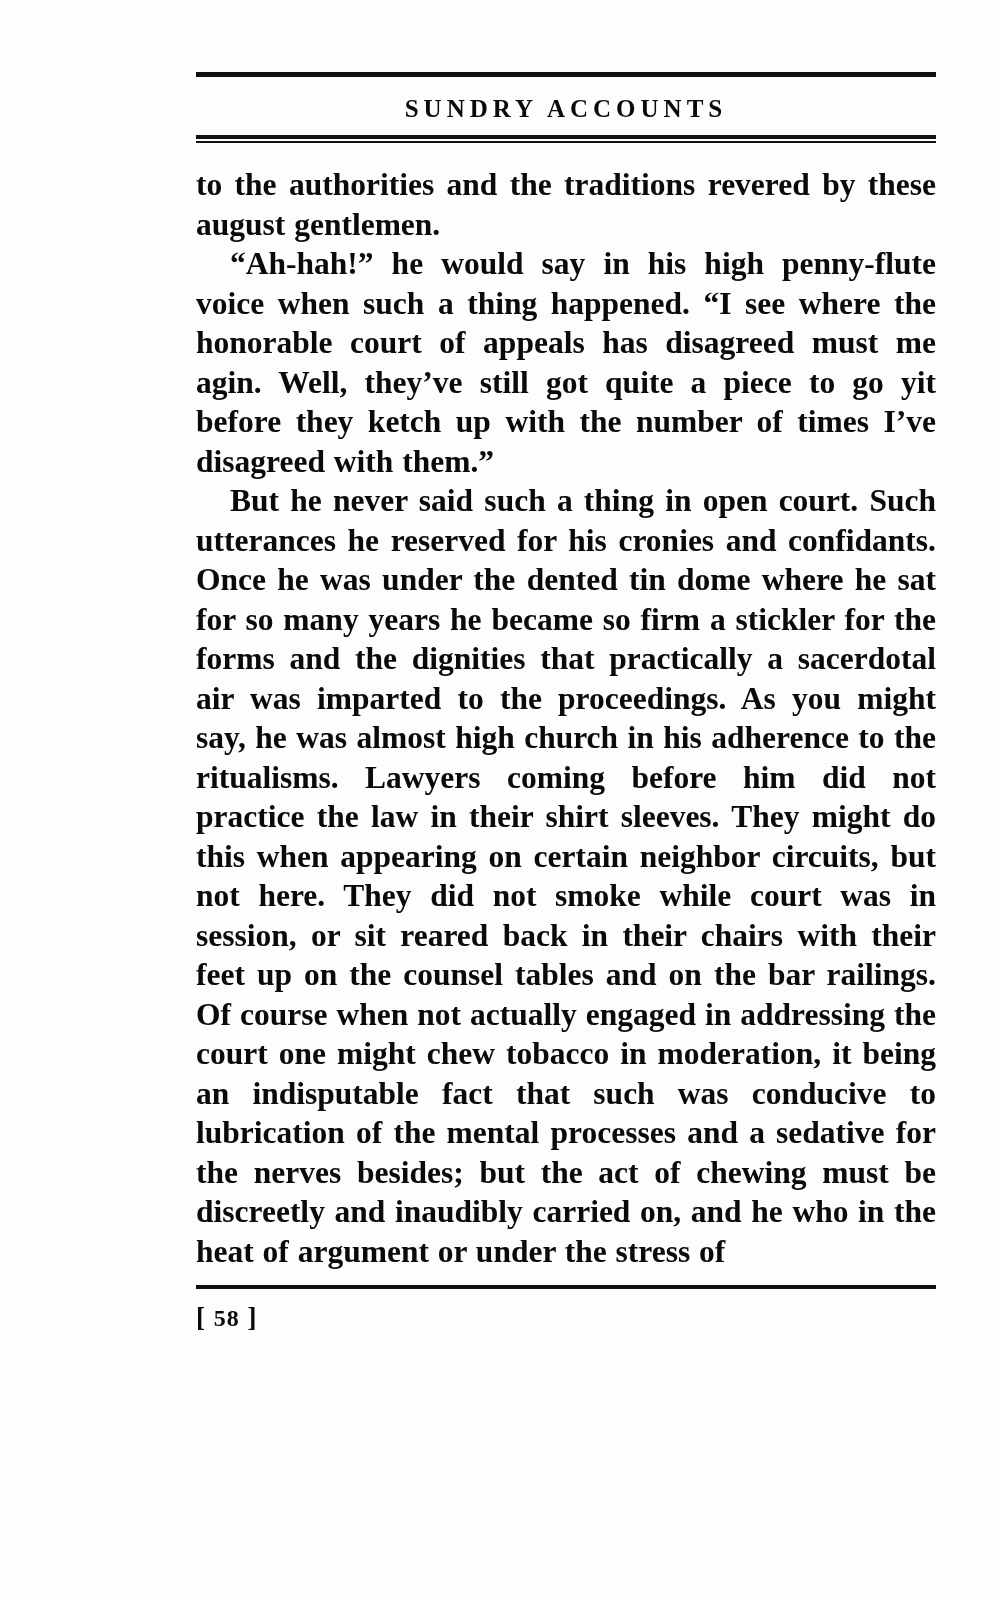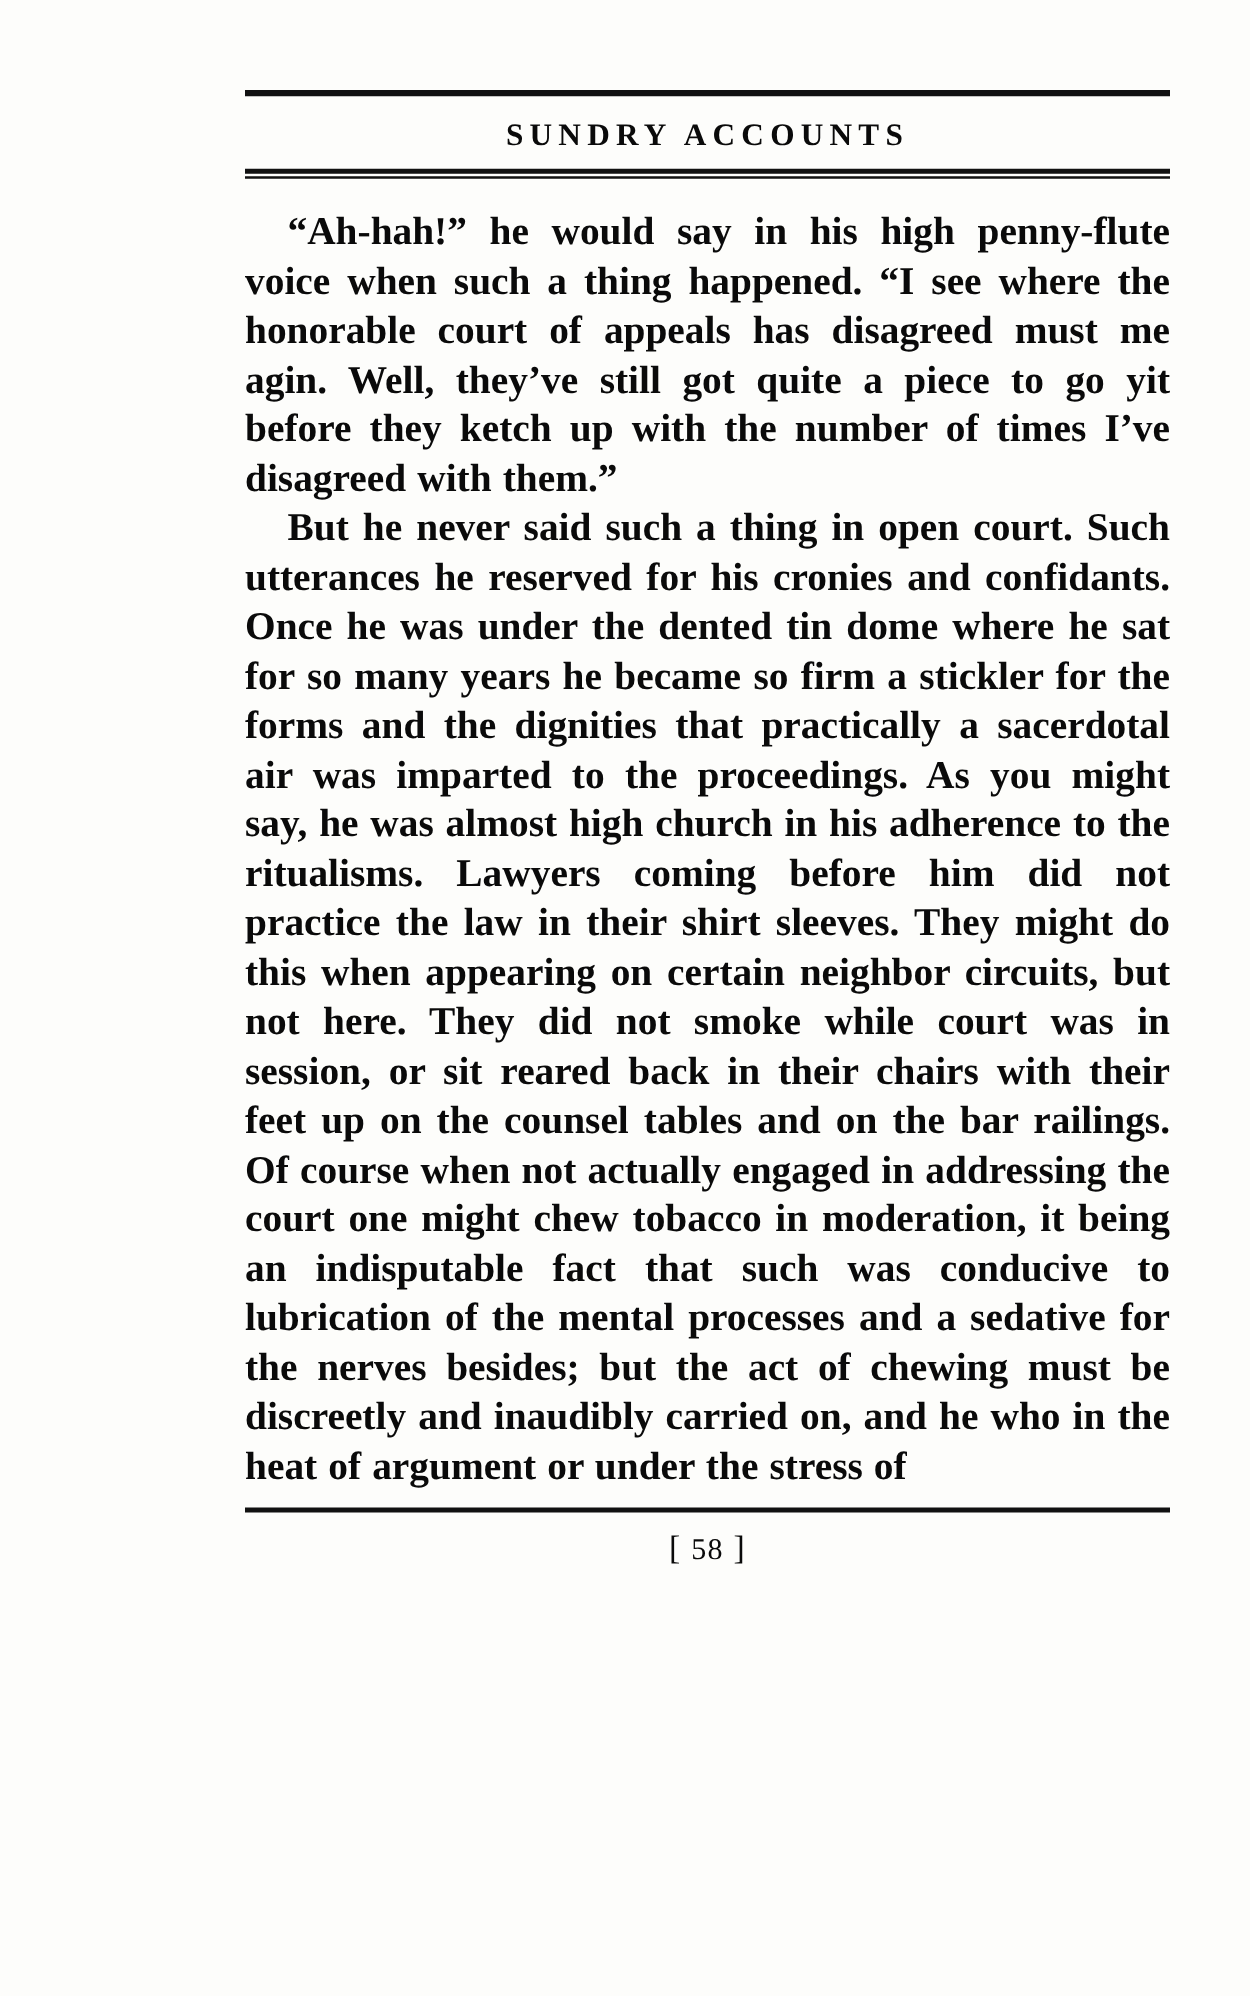--- a/index.html
+++ b/index.html
@@ -71,23 +71,22 @@
   .body-text p.indent {
     text-indent: 34px;
   }
   .rule-bottom {
     margin-top: 14px;
     height: 4px;
     background: #111;
     width: 100%;
   }
   .folio {
-    text-align: center;
     font-size: 27px;
-    font-weight: 400;
+    font-weight: 700;
     padding-top: 13px;
     letter-spacing: 1px;
   }
   .folio .num {
     font-size: 24px;
   }
 </style>
 </head>
 <body>
 
@@ -97,20 +96,21 @@
     <div class="rule-top-thick"></div>
 
     <div class="running-head">SUNDRY ACCOUNTS</div>
 
     <div class="rule-head-double">
       <div class="r1"></div>
       <div class="r2"></div>
     </div>
 
     <div class="body-text">
+      <p>to the authorities and the traditions revered by these august gentlemen.</p>
       <p class="indent">“Ah-hah!” he would say in his high penny-flute voice when such a thing happened.  “I see where the honorable court of appeals has disagreed must me agin.  Well, they’ve still got quite a piece to go yit before they ketch up with the number of times I’ve disagreed with them.”</p>
       <p class="indent">But he never said such a thing in open court. Such utterances he reserved for his cronies and confidants.  Once he was under the dented tin dome where he sat for so many years he became so firm a stickler for the forms and the dignities that practically a sacerdotal air was imparted to the proceedings. As you might say, he was almost high church in his adherence to the ritualisms.  Lawyers coming before him did not practice the law in their shirt sleeves.  They might do this when appearing on certain neighbor circuits, but not here.  They did not smoke while court was in session, or sit reared back in their chairs with their feet up on the counsel tables and on the bar railings. Of course when not actually engaged in addressing the court one might chew tobacco in moderation, it being an indisputable fact that such was conducive to lubrication of the mental processes and a sedative for the nerves besides; but the act of chewing must be discreetly and inaudibly carried on, and he who in the heat of argument or under the stress of</p>
     </div>
 
     <div class="rule-bottom"></div>
 
     <div class="folio">
       <span>[</span>
       <span class="num">58</span>
       <span>]</span>

